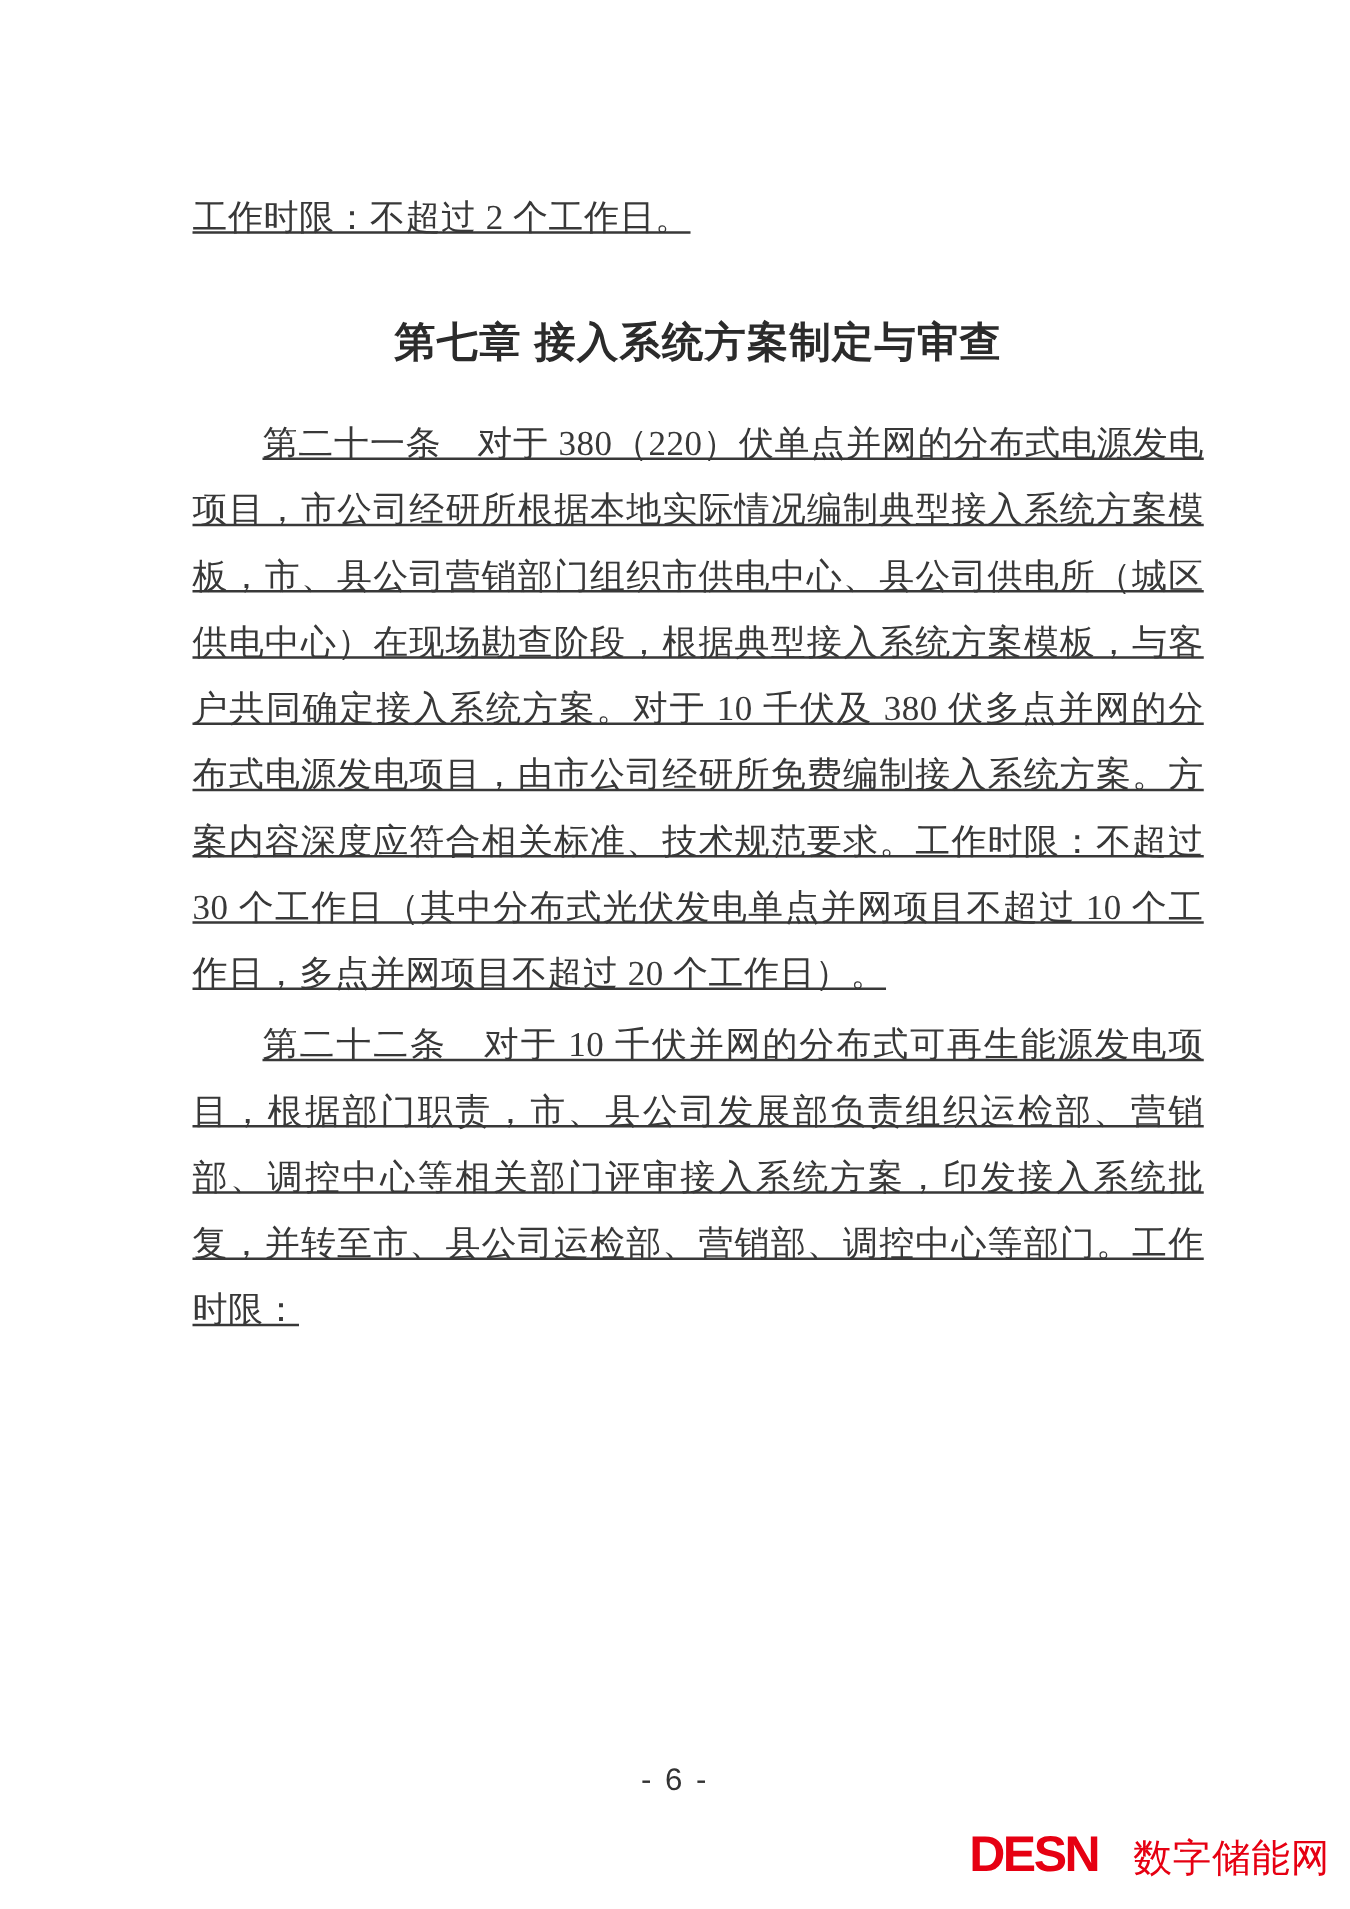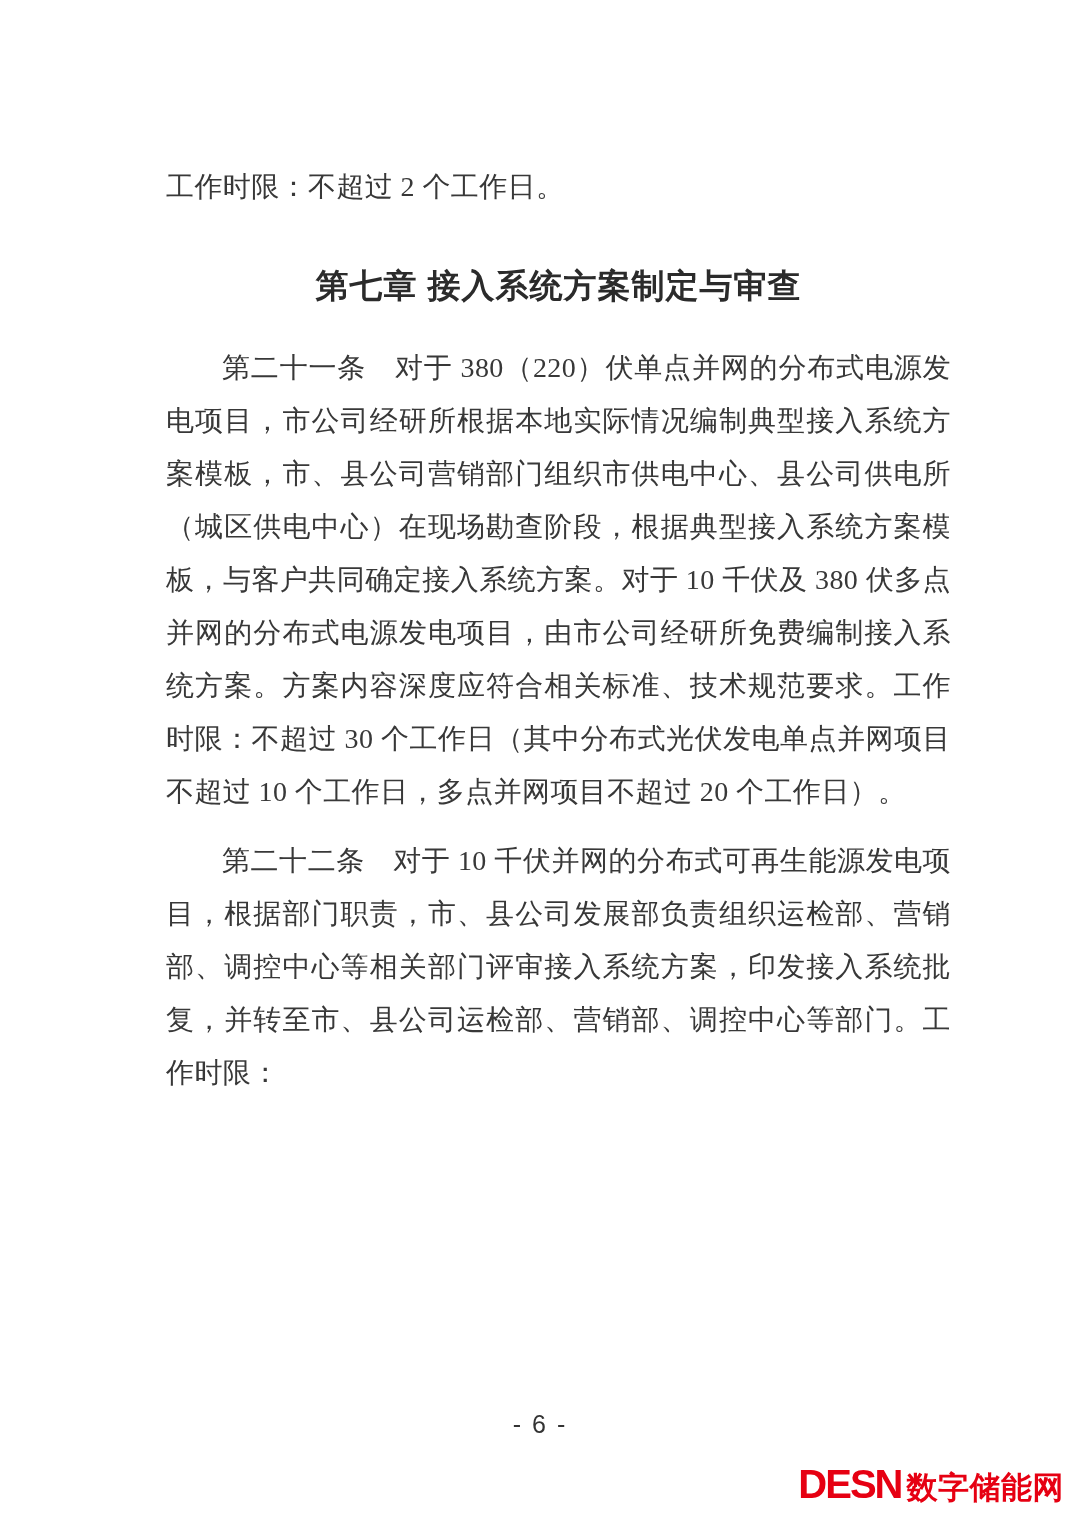--- a/index.html
+++ b/index.html
@@ -17,28 +17,29 @@
     background: #ffffff;
     overflow: hidden;
   }
   .content {
     position: absolute;
     left: 150px;
     top: 144px;
     width: 817px;
   }
   .para {
-    margin: 16px;
+    margin: 4px;
     font-size: 28px;
     line-height: 53px;
     color: #383838;
     text-align: justify;
     text-justify: inter-ideograph;
     letter-spacing: 0.4px;
     font-family: "Liberation Serif", "DejaVu Serif", serif;
+    text-decoration: underline;
   }
   .para.indent { text-indent: 2em; }
   .chapter-heading {
     margin: 50px 0 32px 0;
     font-family: "Liberation Sans", "DejaVu Sans", sans-serif;
     font-size: 33px;
     font-weight: 700;
     color: #2b2b2b;
     text-align: center;
     line-height: 46px;
@@ -54,33 +55,33 @@
     color: #333333;
     font-family: "Liberation Sans", "DejaVu Sans", sans-serif;
     letter-spacing: 2px;
   }
   .footer-logo {
     position: absolute;
     top: 1464px;
     right: 16px;
     display: flex;
     align-items: baseline;
-    gap: 5px;
+    gap: 28px;
     color: #e60012;
   }
   .logo-latin {
     font-family: "Liberation Sans", "DejaVu Sans", sans-serif;
     font-weight: 900;
     font-size: 40px;
     letter-spacing: -2px;
     line-height: 1;
   }
   .logo-chinese {
     font-family: "Liberation Sans", "DejaVu Sans", sans-serif;
-    font-weight: 700;
+    font-weight: 400;
     font-size: 31px;
     line-height: 1;
     letter-spacing: 0.5px;
   }
 </style>
 </head>
 <body>
 
 <div class="page">
 

